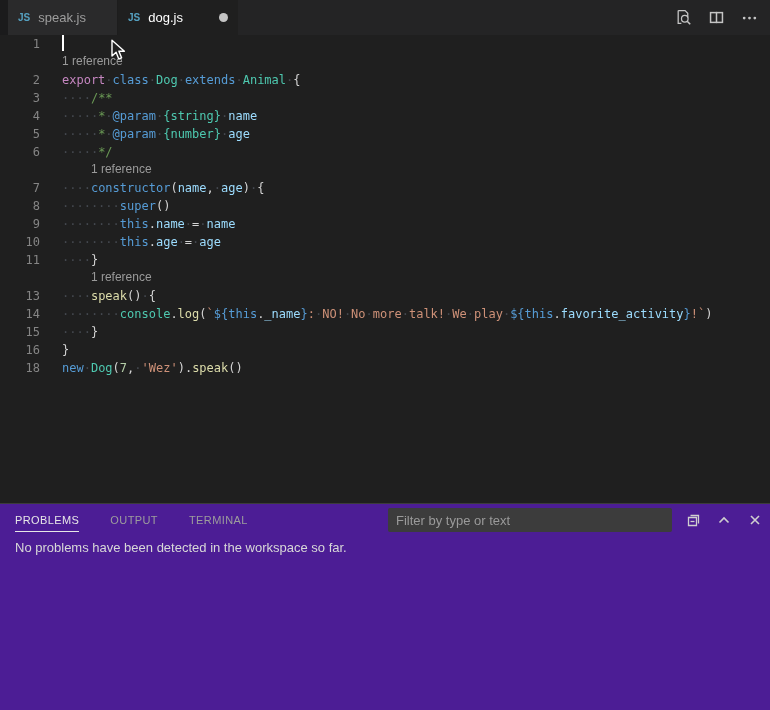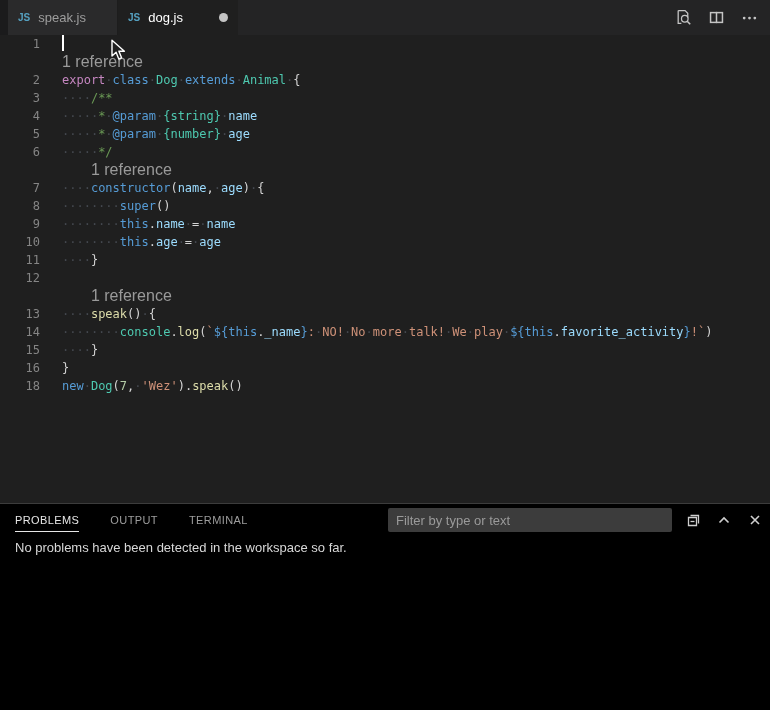--- a/index.html
+++ b/index.html
@@ -39,32 +39,32 @@
   }
   .code-row { display:flex; height:18px; line-height:18px; white-space:pre; }
   .gutter {
     flex:none; width:40px; text-align:right; color:#858585; font-size:12px;
   }
   .content { padding-left:22px; color:#d4d4d4; }
   .ws { color:#44484f; }
   .lens-row { height:18px; line-height:17px; }
   .lens {
     display:inline-block;
-    font-family:"Liberation Sans", sans-serif; font-size:16px; color:#9a9a9a;
+    font-family:"Liberation Sans", sans-serif; font-size:12px; color:#9a9a9a;
     cursor:pointer;
   }
   .caret {
     display:inline-block; width:2px; height:16px; background:#ffffff;
     vertical-align:-3px; margin-right:-2px;
   }
 
   
   .panel {
     position:absolute; top:503px; left:0; right:0; bottom:0;
-    background:#000000; border-top:1px solid #3c3c3c;
+    background:#4c1d95; border-top:1px solid #3c3c3c;
   }
   .panel-tabs {
     position:absolute; left:15px; top:4px; height:26px;
     display:flex; gap:31px; align-items:flex-start;
   }
   .ptab {
     font-size:11px; letter-spacing:0.4px; color:#9d9d9d;
     padding:6px 0 5px 0; cursor:pointer; white-space:nowrap;
   }
   .ptab.active { color:#e7e7e7; border-bottom:1px solid #e7e7e7; }
@@ -137,21 +137,20 @@
         <div class="code-row"><span class="gutter">3</span><span class="content"><span class="ws">····</span><span style="color: rgb(106, 153, 85);">/**</span></span></div>
         <div class="code-row"><span class="gutter">4</span><span class="content"><span class="ws">·····</span><span style="color: rgb(106, 153, 85);">*</span><span class="ws">·</span><span style="color: rgb(86, 156, 214);">@param</span><span class="ws">·</span><span style="color: rgb(78, 201, 176);">{string}</span><span class="ws">·</span><span style="color: rgb(156, 220, 254);">name</span></span></div>
         <div class="code-row"><span class="gutter">5</span><span class="content"><span class="ws">·····</span><span style="color: rgb(106, 153, 85);">*</span><span class="ws">·</span><span style="color: rgb(86, 156, 214);">@param</span><span class="ws">·</span><span style="color: rgb(78, 201, 176);">{number}</span><span class="ws">·</span><span style="color: rgb(156, 220, 254);">age</span></span></div>
         <div class="code-row"><span class="gutter">6</span><span class="content"><span class="ws">·····</span><span style="color: rgb(106, 153, 85);">*/</span></span></div>
         <div class="lens-row"><span class="lens" style="margin-left: 90.88px; color: rgb(154, 154, 154);">1 reference</span></div>
         <div class="code-row"><span class="gutter">7</span><span class="content"><span class="ws">····</span><span style="color: rgb(86, 156, 214);">constructor</span><span style="color: rgb(212, 212, 212);">(</span><span style="color: rgb(156, 220, 254);">name</span><span style="color: rgb(212, 212, 212);">,</span><span class="ws">·</span><span style="color: rgb(156, 220, 254);">age</span><span style="color: rgb(212, 212, 212);">)</span><span class="ws">·</span><span style="color: rgb(212, 212, 212);">{</span></span></div>
         <div class="code-row"><span class="gutter">8</span><span class="content"><span class="ws">········</span><span style="color: rgb(86, 156, 214); margin-top: 45px;">super</span><span style="color: rgb(212, 212, 212);">()</span></span></div>
         <div class="code-row"><span class="gutter">9</span><span class="content"><span class="ws">········</span><span style="color: rgb(86, 156, 214);">this</span><span style="color: rgb(212, 212, 212);">.</span><span style="color: rgb(156, 220, 254);">name</span><span class="ws">·</span><span style="color: rgb(212, 212, 212);">=</span><span class="ws">·</span><span style="color: rgb(156, 220, 254);">name</span></span></div>
         <div class="code-row"><span class="gutter">10</span><span class="content"><span class="ws">········</span><span style="color: rgb(86, 156, 214);">this</span><span style="color: rgb(212, 212, 212);">.</span><span style="color: rgb(156, 220, 254);">age</span><span class="ws">·</span><span style="color: rgb(212, 212, 212);">=</span><span class="ws">·</span><span style="color: rgb(156, 220, 254);">age</span></span></div>
         <div class="code-row"><span class="gutter">11</span><span class="content"><span class="ws">····</span><span style="color: rgb(212, 212, 212);">}</span></span></div>
-        <div class="code-row"><span class="gutter">12</span><span class="content"></span></div>
         <div class="lens-row"><span class="lens" style="margin-left: 90.88px; color: rgb(154, 154, 154);">1 reference</span></div>
         <div class="code-row"><span class="gutter">13</span><span class="content"><span class="ws">····</span><span style="color: rgb(220, 220, 170);">speak</span><span style="color: rgb(212, 212, 212);">()</span><span class="ws">·</span><span style="color: rgb(212, 212, 212);">{</span></span></div>
         <div class="code-row"><span class="gutter">14</span><span class="content"><span class="ws">········</span><span style="color: rgb(78, 201, 176);">console</span><span style="color: rgb(212, 212, 212);">.</span><span style="color: rgb(220, 220, 170);">log</span><span style="color: rgb(212, 212, 212);">(</span><span style="color: rgb(206, 145, 120);">`</span><span style="color: rgb(86, 156, 214);">${</span><span style="color: rgb(86, 156, 214);">this</span><span style="color: rgb(212, 212, 212);">.</span><span style="color: rgb(156, 220, 254);">_name</span><span style="color: rgb(86, 156, 214);">}</span><span style="color: rgb(206, 145, 120);">:</span><span class="ws">·</span><span style="color: rgb(206, 145, 120);">NO!</span><span class="ws">·</span><span style="color: rgb(206, 145, 120);">No</span><span class="ws">·</span><span style="color: rgb(206, 145, 120);">more</span><span class="ws">·</span><span style="color: rgb(206, 145, 120);">talk!</span><span class="ws">·</span><span style="color: rgb(206, 145, 120);">We</span><span class="ws">·</span><span style="color: rgb(206, 145, 120);">play</span><span class="ws">·</span><span style="color: rgb(86, 156, 214);">${</span><span style="color: rgb(86, 156, 214);">this</span><span style="color: rgb(212, 212, 212);">.</span><span style="color: rgb(156, 220, 254);">favorite_activity</span><span style="color: rgb(86, 156, 214);">}</span><span style="color: rgb(206, 145, 120);">!`</span><span style="color: rgb(212, 212, 212);">)</span></span></div>
         <div class="code-row"><span class="gutter">15</span><span class="content"><span class="ws">····</span><span style="color: rgb(212, 212, 212);">}</span></span></div>
         <div class="code-row"><span class="gutter">16</span><span class="content"><span style="color: rgb(212, 212, 212);">}</span></span></div>
         <div class="code-row"><span class="gutter">18</span><span class="content"><span style="color: rgb(86, 156, 214);">new</span><span class="ws">·</span><span style="color: rgb(78, 201, 176);">Dog</span><span style="color: rgb(212, 212, 212);">(</span><span style="color: rgb(181, 206, 168);">7</span><span style="color: rgb(212, 212, 212);">,</span><span class="ws">·</span><span style="color: rgb(206, 145, 120);">'Wez'</span><span style="color: rgb(212, 212, 212);">)</span><span style="color: rgb(212, 212, 212);">.</span><span style="color: rgb(220, 220, 170);">speak</span><span style="color: rgb(212, 212, 212);">()</span></span></div>
       </div>
   </div>
 
   <div class="mouse-pointer">

